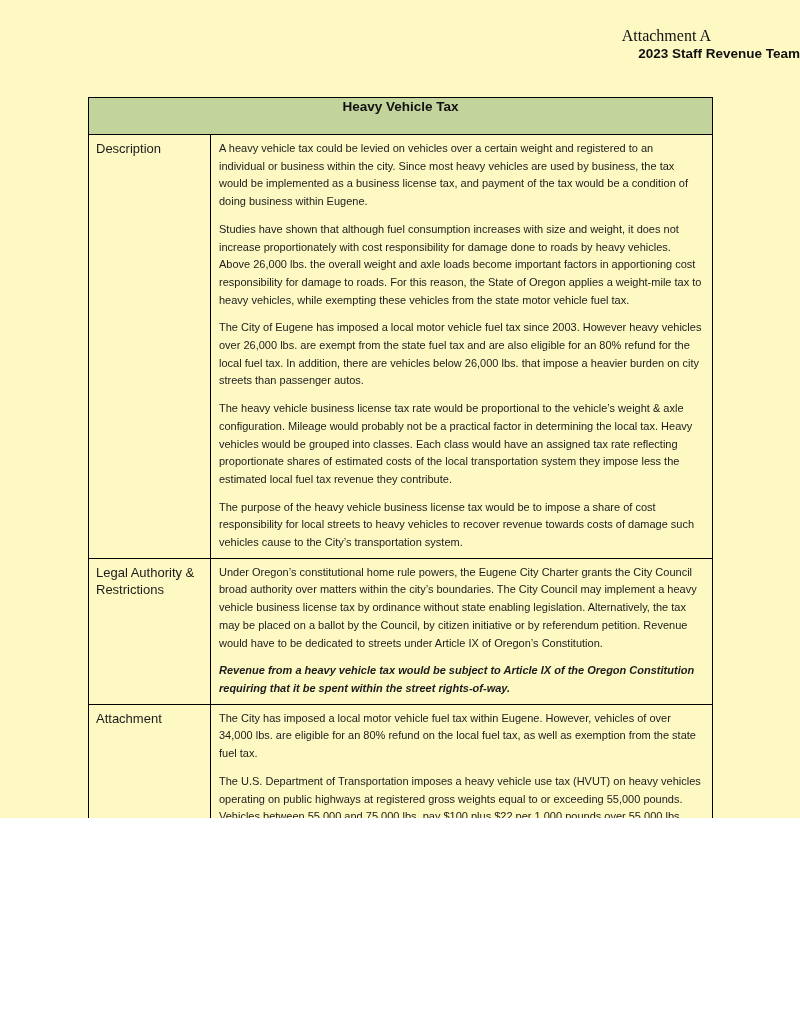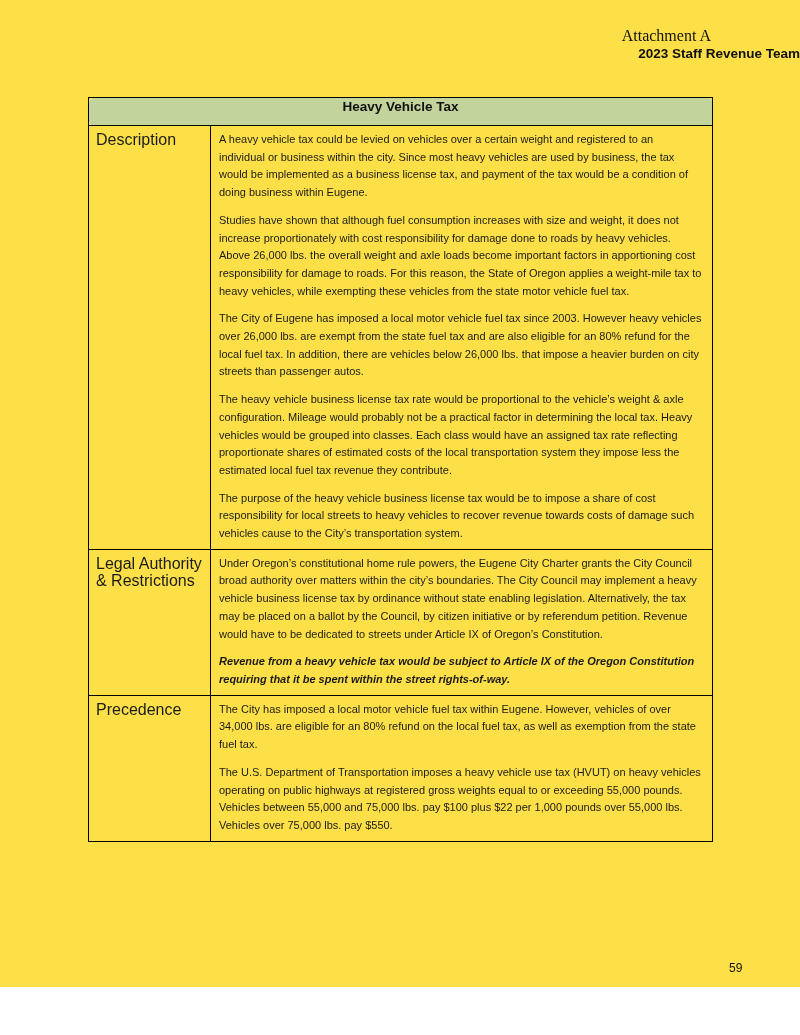--- a/index.html
+++ b/index.html
@@ -1,21 +1,21 @@
 <!DOCTYPE html>
 <html><head>
 <meta charset="utf-8">
 <style>
   * { box-sizing: border-box; }
   html, body { margin: 0; padding: 0; background: #ffffff; }
   .page {
     position: relative;
     width: 800px;
-    height: 987px;
-    background: #fde047;
+    height: 818px;
+    background: #fef9c3;
     font-family: "Liberation Sans", sans-serif;
     color: #1b1b1b;
     overflow: hidden;
   }
   .attachment {
     position: absolute;
     top: 27px;
     right: 89px;
     font-family: "Liberation Serif", serif;
     font-size: 16px;
@@ -43,28 +43,27 @@
   table.rt th, table.rt td {
     border: 1px solid #000000;
   }
   col.c1 { width: 122px; }
   col.c2 { width: 502px; }
   th.title-cell {
     height: 21px;
     font-size: 13.5px;
     font-weight: bold;
     text-align: center;
-    padding: 1px 2px 11px;
+    padding: 1px 2px 20px;
     color: #111111;
-    border-radius: 6px;
   }
   td.label-cell {
     vertical-align: top;
     padding: 5px 8px 5px 7px;
-    font-size: 16px;
+    font-size: 13px;
     line-height: 17.5px;
   }
   td.content-cell {
     vertical-align: top;
     padding: 5px 10px 2px 8px;
     font-size: 11px;
     line-height: 17.7px;
   }
   td.content-cell p { margin: 0 0 10px 0; }
   td.content-cell p:last-child { margin-bottom: 4px; }
@@ -127,21 +126,21 @@
         </td>
       </tr>
       <tr>
         <td class="label-cell">Legal Authority &amp; Restrictions</td>
         <td class="content-cell">
           <p>Under Oregon’s constitutional home rule powers, the Eugene City Charter grants the City Council broad authority over matters within the city’s boundaries. The City Council may implement a heavy vehicle business license tax by ordinance without state enabling legislation. Alternatively, the tax may be placed on a ballot by the Council, by citizen initiative or by referendum petition. Revenue would have to be dedicated to streets under Article IX of Oregon’s Constitution.</p>
           <p class="em">Revenue from a heavy vehicle tax would be subject to Article IX of the Oregon Constitution requiring that it be spent within the street rights-of-way.</p>
         </td>
       </tr>
       <tr>
-        <td class="label-cell">Precedence</td>
+        <td class="label-cell">Attachment</td>
         <td class="content-cell">
           <p>The City has imposed a local motor vehicle fuel tax within Eugene. However, vehicles of over 34,000 lbs. are eligible for an 80% refund on the local fuel tax, as well as exemption from the state fuel tax.</p>
           <p>The U.S. Department of Transportation imposes a heavy vehicle use tax (HVUT) on heavy vehicles operating on public highways at registered gross weights equal to or exceeding 55,000 pounds. Vehicles between 55,000 and 75,000 lbs. pay $100 plus $22 per 1,000 pounds over 55,000 lbs. Vehicles over 75,000 lbs. pay $550.</p>
         </td>
       </tr>
     </tbody>
   </table>
 
   <div class="footer-agenda">CC Agenda Page 330</div>
   <div class="footer-session" id="footer-session" style="color: rgb(248, 30, 30);">October 11, 2023 Work Session - Item 2</div>

